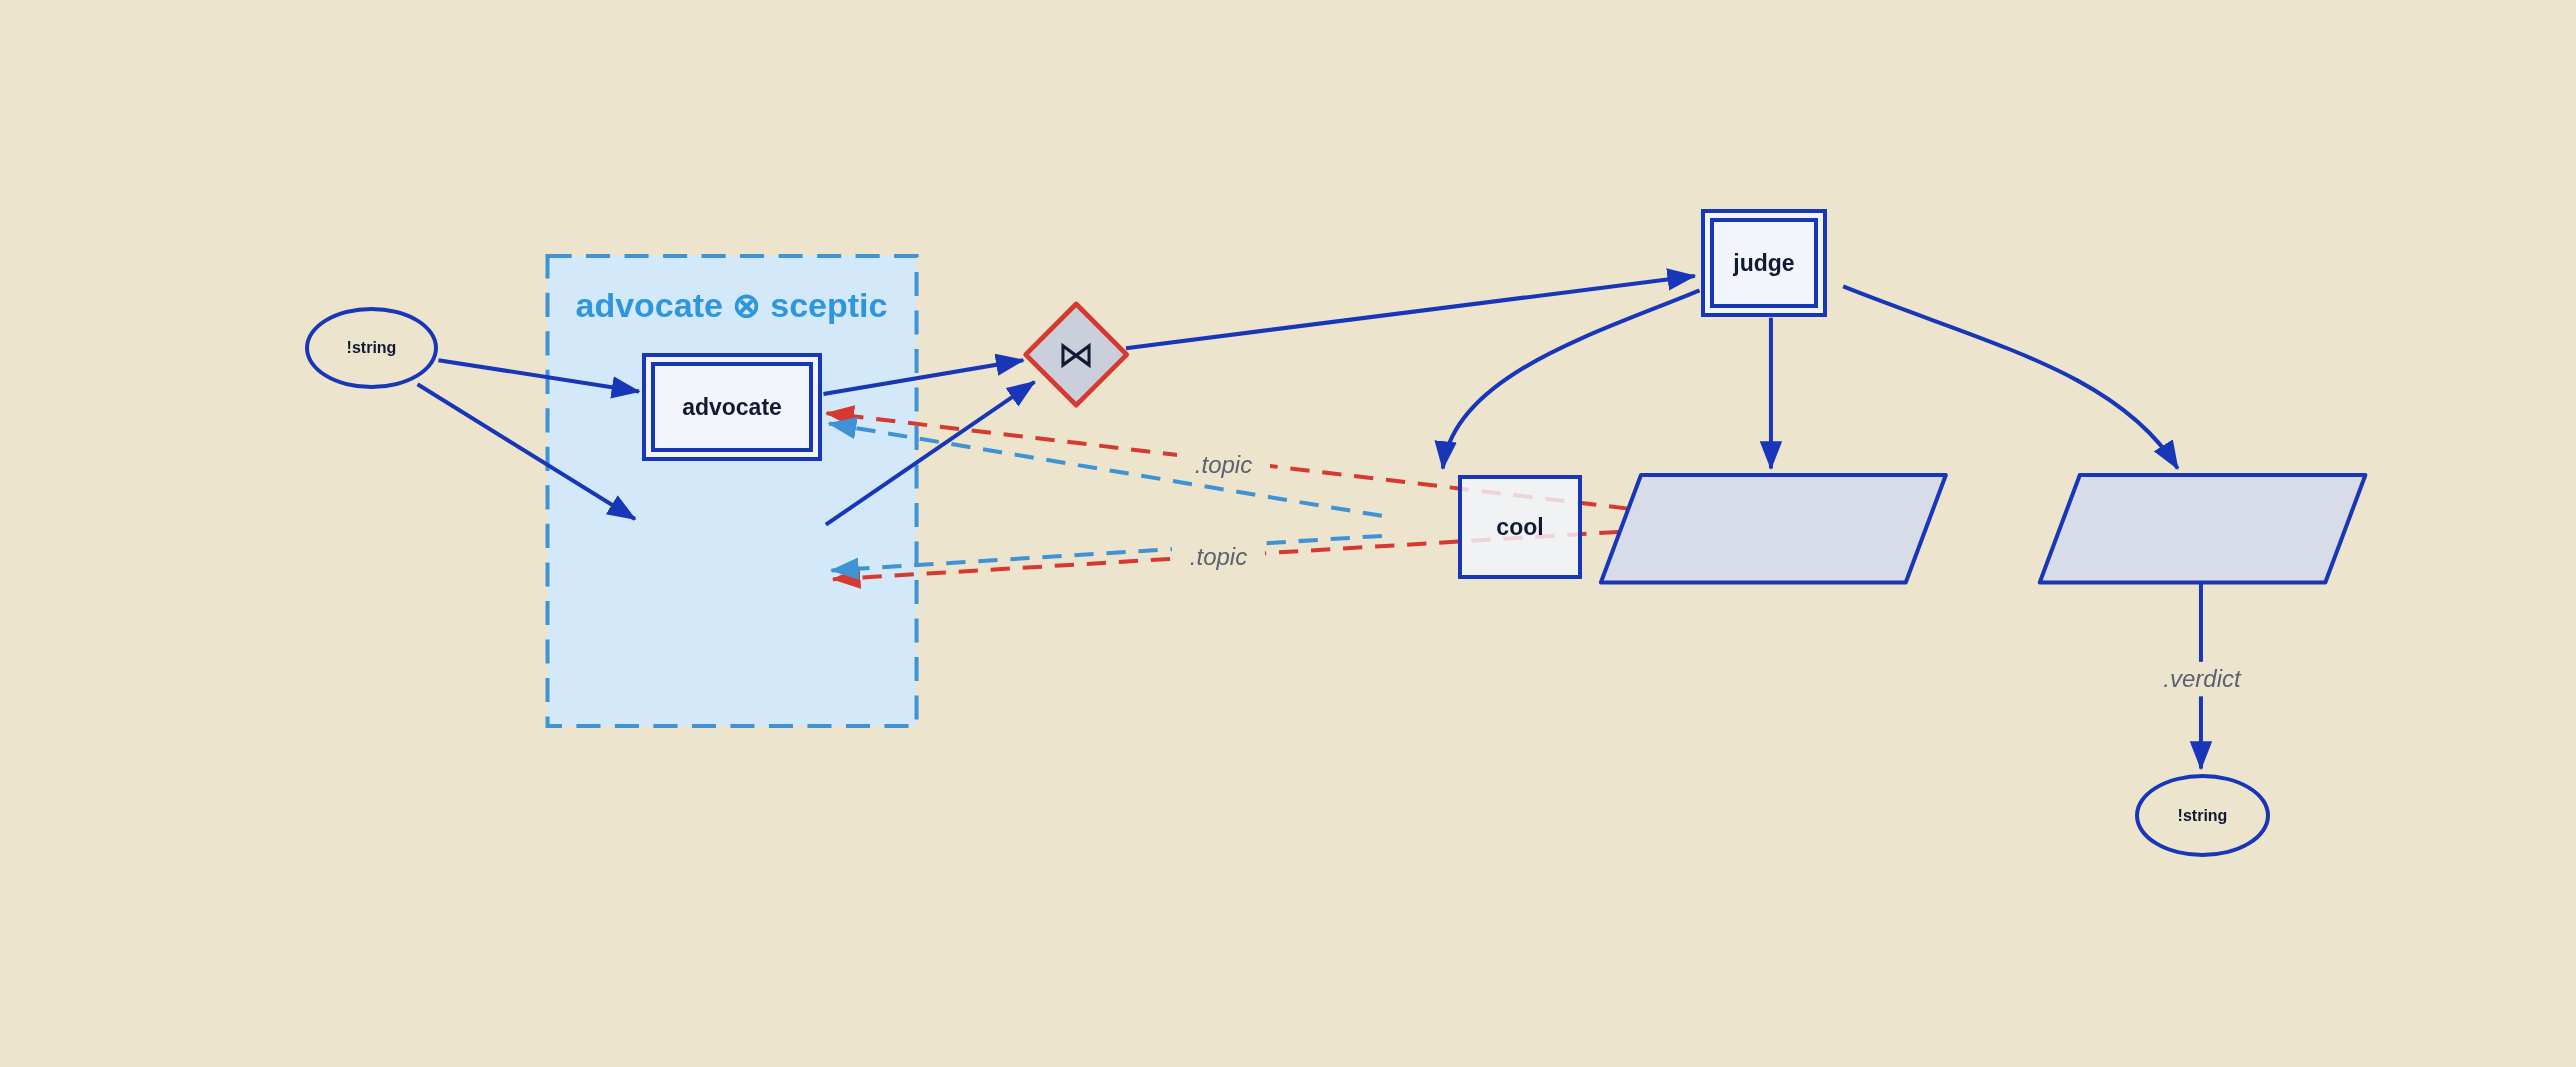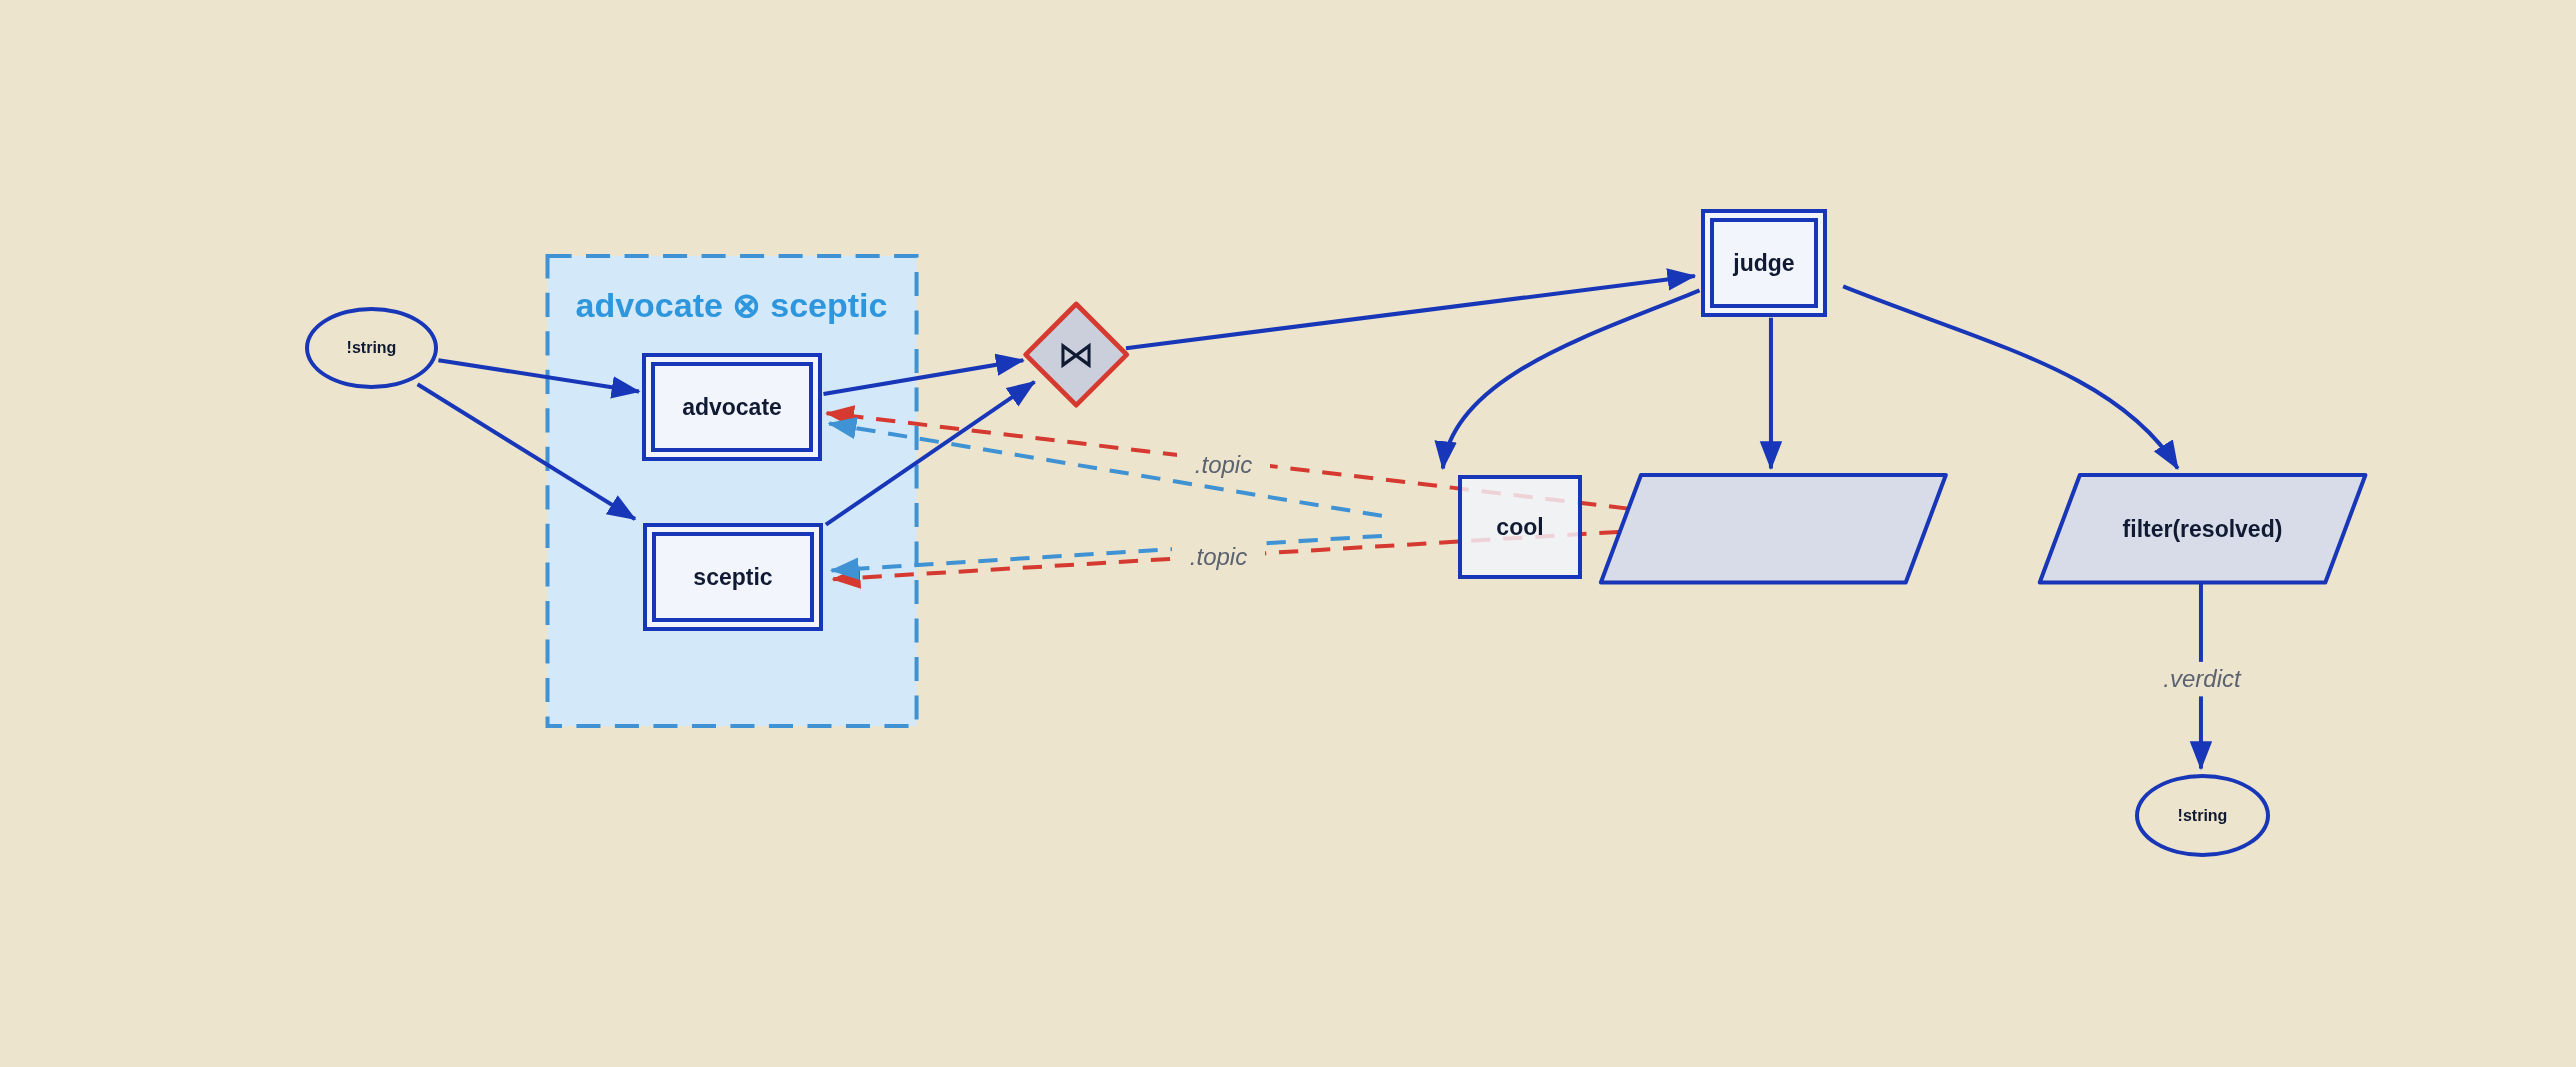--- a/index.html
+++ b/index.html
@@ -92,43 +92,37 @@
   <div class="node ellipse" style="left:305px;top:307px;width:133px;height:82px;">
     <span>!string</span>
   </div>
 
   <div class="node dbl" style="left:642px;top:353px;width:180px;height:108px;">
     <div class="inner">
       <span>advocate</span>
     </div>
   </div>
 
-  <div class="node dbl" style="left:643px;top:523px;width:180px;height:108px;">
-    <div class="inner">
-      <span>sceptic</span>
-    </div>
-  </div>
 
   <div class="node dbl" style="left:1701px;top:209px;width:126px;height:108px;">
     <div class="inner">
       <span>judge</span>
     </div>
   </div>
 
   <div class="node box" style="left:1458px;top:475px;width:124px;height:104px;align-items:center;">
     <span>cool</span>
   </div>
 
   <div class="node ellipse" style="left:2135px;top:774px;width:135px;height:83px;">
     <span>!string</span>
   </div>
 
   <div class="shape-label glyph" style="left:1036px;top:327px;width:80px;height:55px;">⋈</div>
 
 
-  <div class="shape-label" style="left:2058px;top:506px;width:289px;height:47px;">filter(resolved)</div>
 
   <div class="edge-label lbl-topic-top">.topic</div>
   <div class="edge-label lbl-topic-bottom">.topic</div>
   <div class="edge-label lbl-verdict">.verdict</div>
 
 </div>
 
 
 </body></html>

